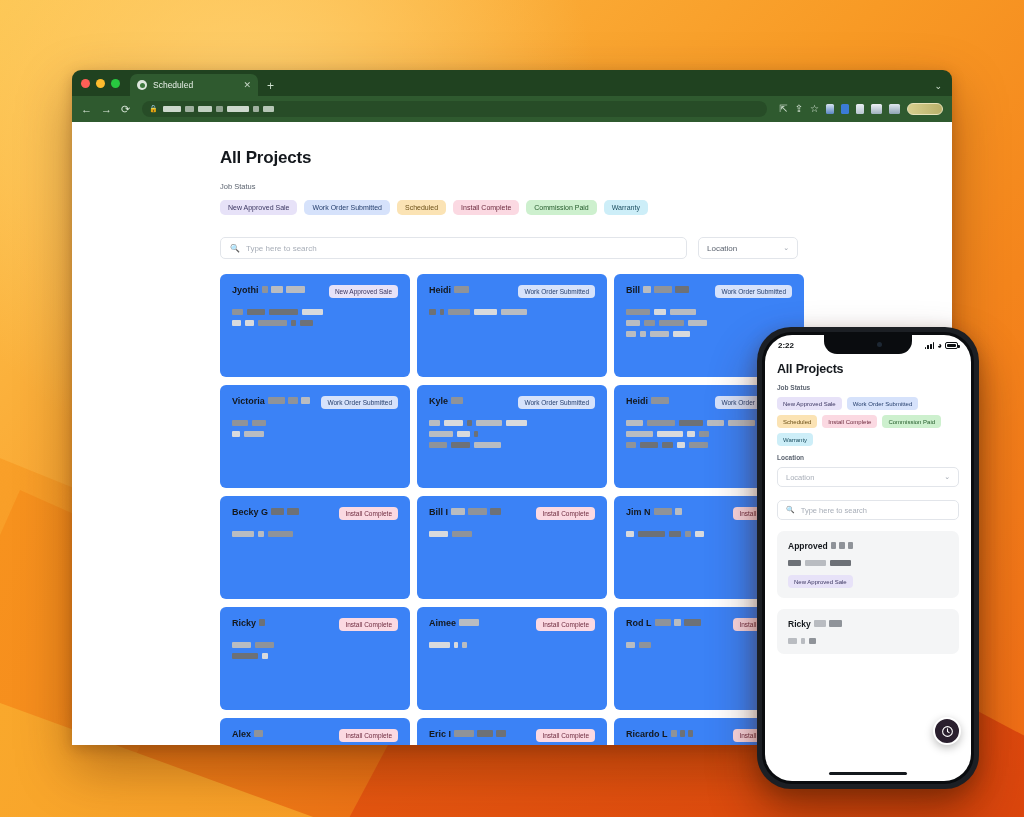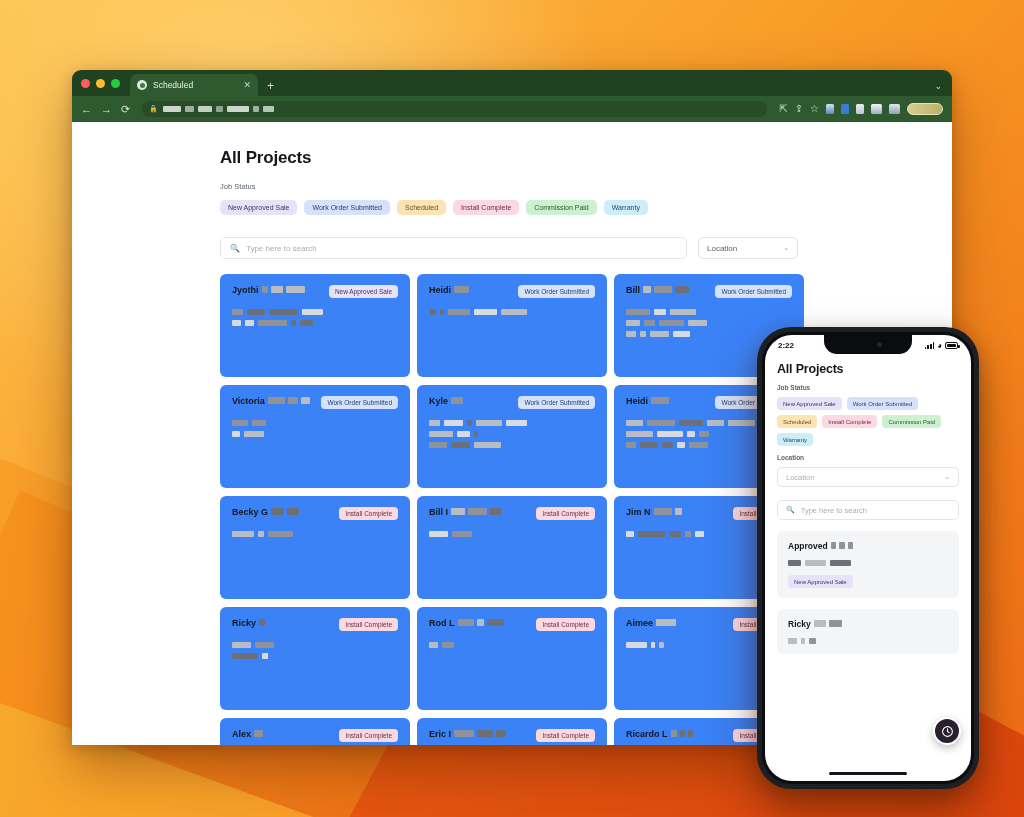--- a/index.html
+++ b/index.html
@@ -604,47 +604,47 @@
               </div>
               <div class="line">
                 <i class="rd x" style="width:26px"></i>
                 <i class="rd s" style="width:6px"></i>
               </div>
             </div>
           </div>
           <div class="card">
             <div class="card-head">
               <div class="cname">
+                <span>Aimee</span>
+                <i class="rd name-rd m" style="width:20px"></i>
+              </div>
+              <span class="card-badge" style="background:#fbd9e2;color:#6e2b3f">Install Complete</span>
+            </div>
+            <div class="card-lines">
+              <div class="line">
+                <i class="rd s" style="width:21px"></i>
+                <i class="rd s" style="width:4px"></i>
+                <i class="rd m" style="width:5px"></i>
+              </div>
+            </div>
+          </div>
+          <div class="card">
+            <div class="card-head">
+              <div class="cname">
                 <span>Rod L</span>
                 <i class="rd name-rd d" style="width:16px"></i>
                 <i class="rd name-rd m" style="width:7px"></i>
                 <i class="rd name-rd x" style="width:17px"></i>
               </div>
               <span class="card-badge" style="background:#fbd9e2;color:#6e2b3f">Install Complete</span>
             </div>
             <div class="card-lines">
               <div class="line">
                 <i class="rd m" style="width:9px"></i>
                 <i class="rd d" style="width:12px"></i>
-              </div>
-            </div>
-          </div>
-          <div class="card">
-            <div class="card-head">
-              <div class="cname">
-                <span>Aimee</span>
-                <i class="rd name-rd m" style="width:20px"></i>
-              </div>
-              <span class="card-badge" style="background:#fbd9e2;color:#6e2b3f">Install Complete</span>
-            </div>
-            <div class="card-lines">
-              <div class="line">
-                <i class="rd s" style="width:21px"></i>
-                <i class="rd s" style="width:4px"></i>
-                <i class="rd m" style="width:5px"></i>
               </div>
             </div>
           </div>
           <div class="card">
             <div class="card-head">
               <div class="cname">
                 <span>Alex</span>
                 <i class="rd name-rd d" style="width:9px"></i>
               </div>
               <span class="card-badge" style="background:#fbd9e2;color:#6e2b3f">Install Complete</span>

